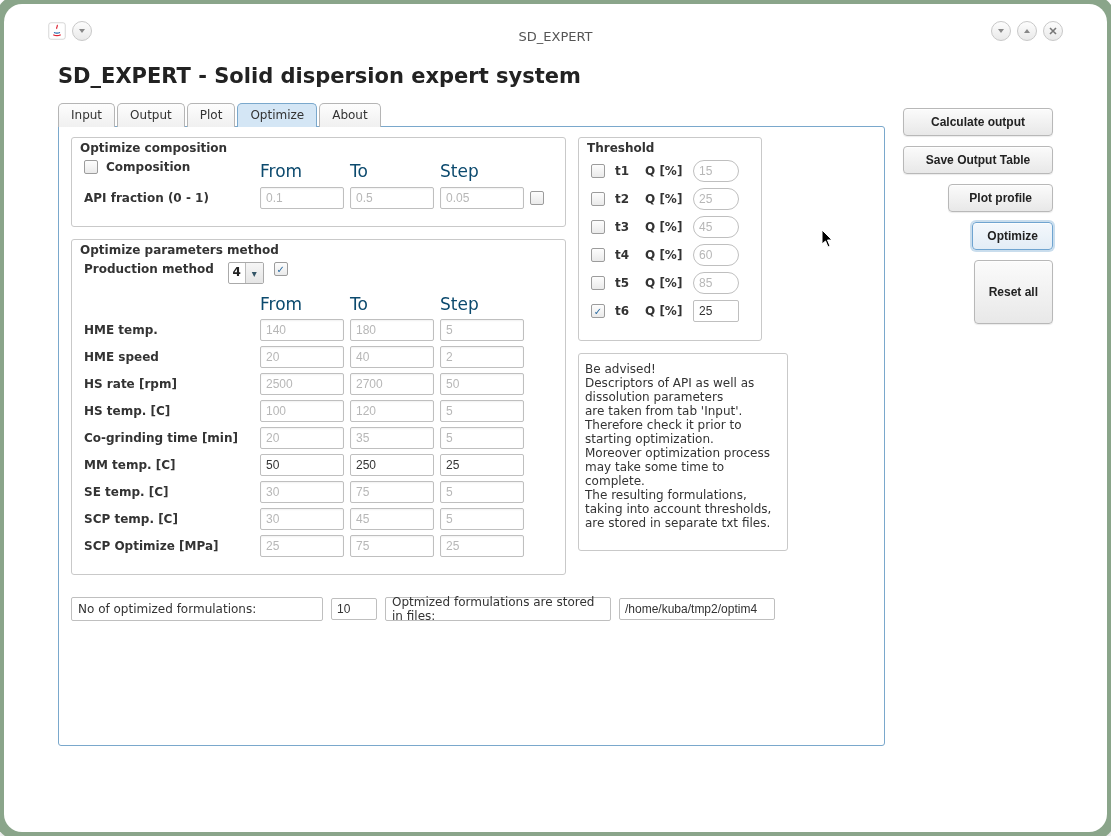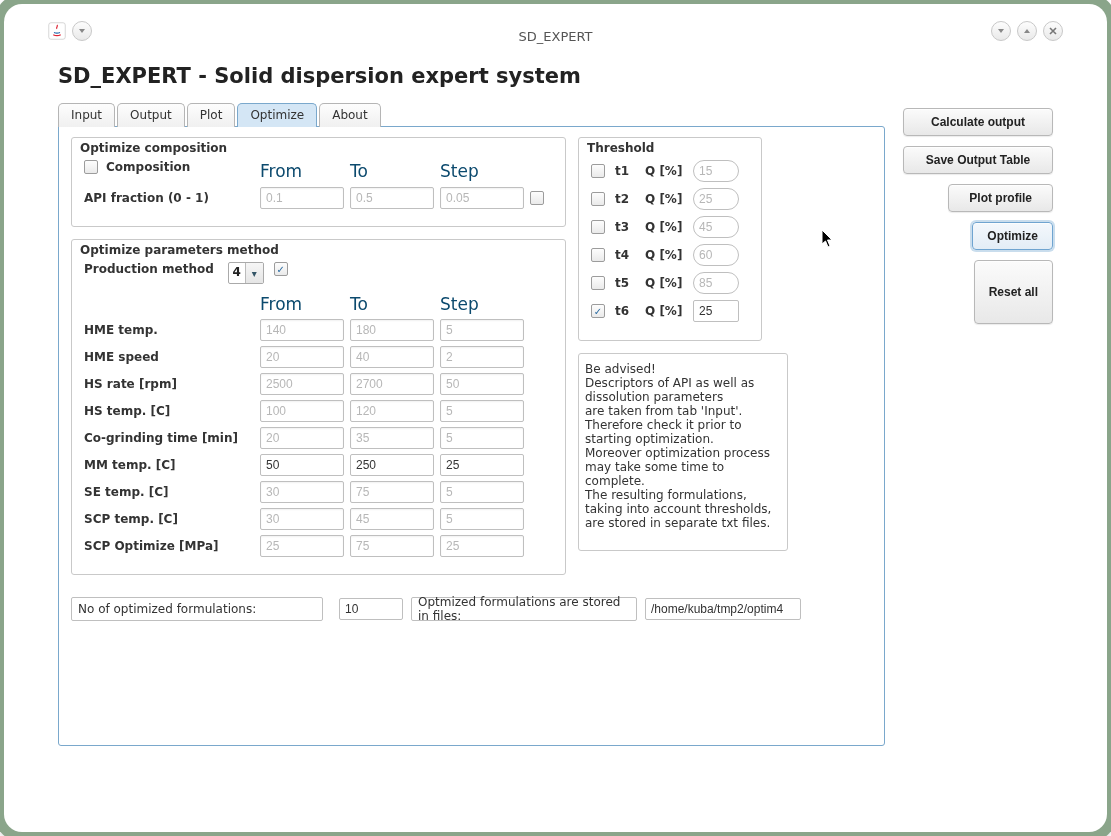--- a/index.html
+++ b/index.html
@@ -489,21 +489,21 @@
 Therefore check it prior to starting optimization.
 Moreover optimization process may take some time to complete.
 The resulting formulations,
 taking into account thresholds,
 are stored in separate txt files.</div>
             </div>
           </div>
 
           <div class="bottom-strip">
             <div class="ro-field" style="width:252px">No of optimized formulations:</div>
-            <input class="inp" style="width: 64px; margin-left: 8px;" value="10">
+            <input class="inp" style="width: 46px;" value="10">
             <div class="ro-field" style="width:226px">Optmized formulations are stored in files:</div>
             <input class="inp" style="width: 156px;" value="/home/kuba/tmp2/optim4">
           </div>
         </div>
       </div>
 
       <div class="side-col">
         <div style="height:6px"></div>
         <button class="btn">Calculate output</button>
         <button class="btn">Save Output Table</button>

